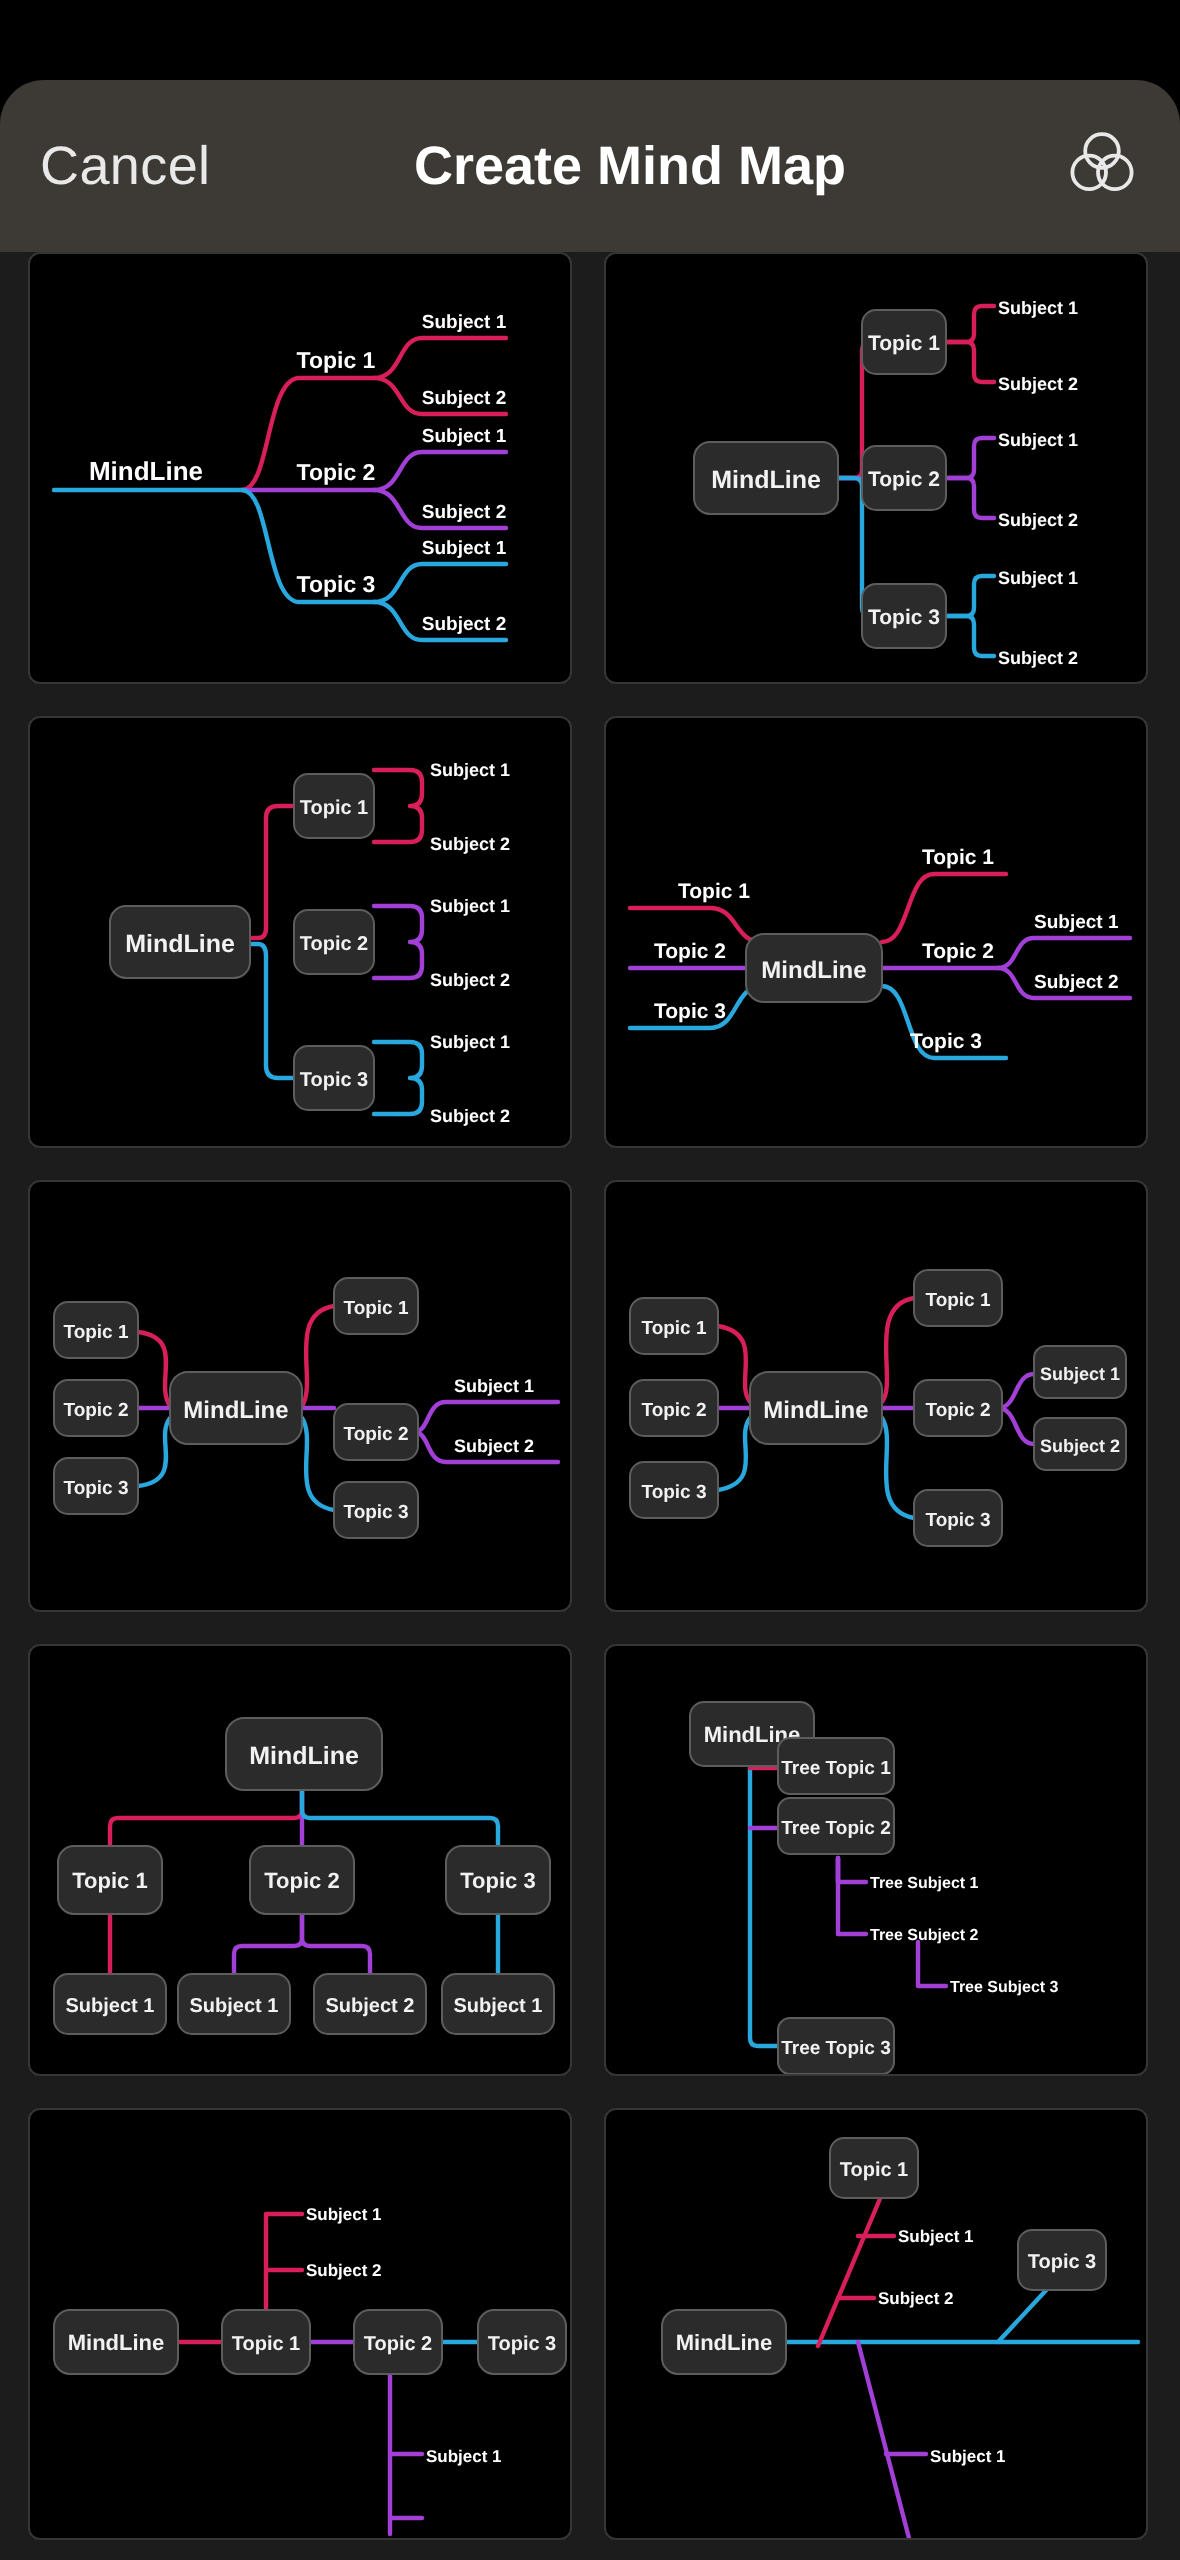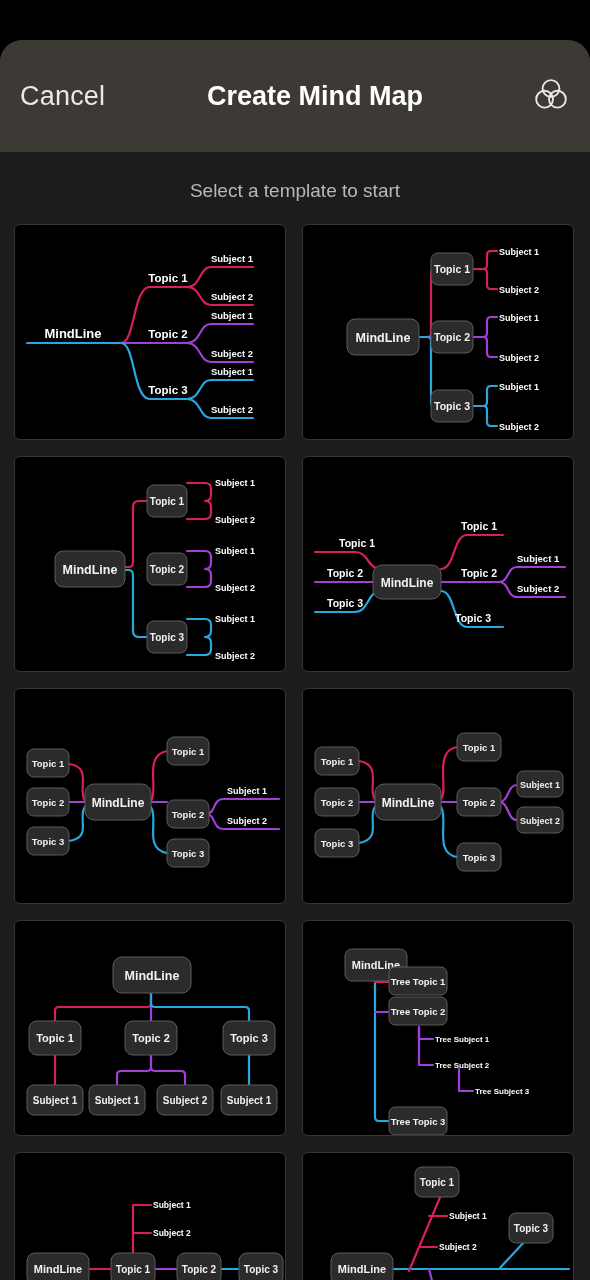--- a/index.html
+++ b/index.html
@@ -16,21 +16,21 @@
     position: absolute; left: 0; top: 40px;
     width: 590px; height: 1240px;
     background: #1c1c1c;
     border-radius: 22px 22px 0 0;
     overflow: hidden;
   }
 
   
   .navbar {
     position: relative;
-    height: 112px;
+    height: 86px;
     background: #3d3a35;
     display: flex; align-items: center;
     padding: 0 20px;
     gap: 15px;
   }
   .nav-cancel {
     color: #e9e9e9; font-size: 27px; font-weight: 400;
     letter-spacing: .2px; cursor: pointer; white-space: nowrap;
   }
   .nav-title {
@@ -83,21 +83,20 @@
         <span>
           <svg width="38" height="38" viewBox="0 0 38 38">
             <circle cx="19" cy="13.5" r="8.4" fill="none" stroke="#e8e8e8" stroke-width="1.9"></circle>
             <circle cx="12.6" cy="24.2" r="8.4" fill="none" stroke="#e8e8e8" stroke-width="1.9"></circle>
             <circle cx="25.4" cy="24.2" r="8.4" fill="none" stroke="#e8e8e8" stroke-width="1.9"></circle>
           </svg>
         </span>
       </div>
     </div>
 
-    <div class="subtitle">Select a template to start</div>
 
     <div class="grid">
 
       <div class="card">
         <svg viewBox="0 0 272 216">
 
           <path class="ln" d="M12 118 H106" stroke="#29a8e0"></path>
 
           <path class="ln" d="M106 118 C120 118 118 64 134 62 H172" stroke="#d81e5b"></path>
           <path class="ln" d="M172 62 C186 62 184 42 196 42 H238" stroke="#d81e5b"></path>

